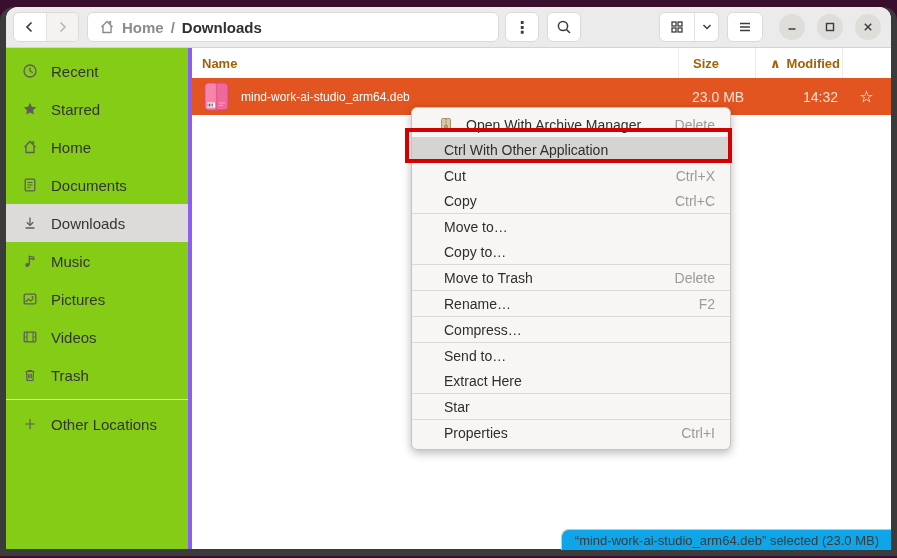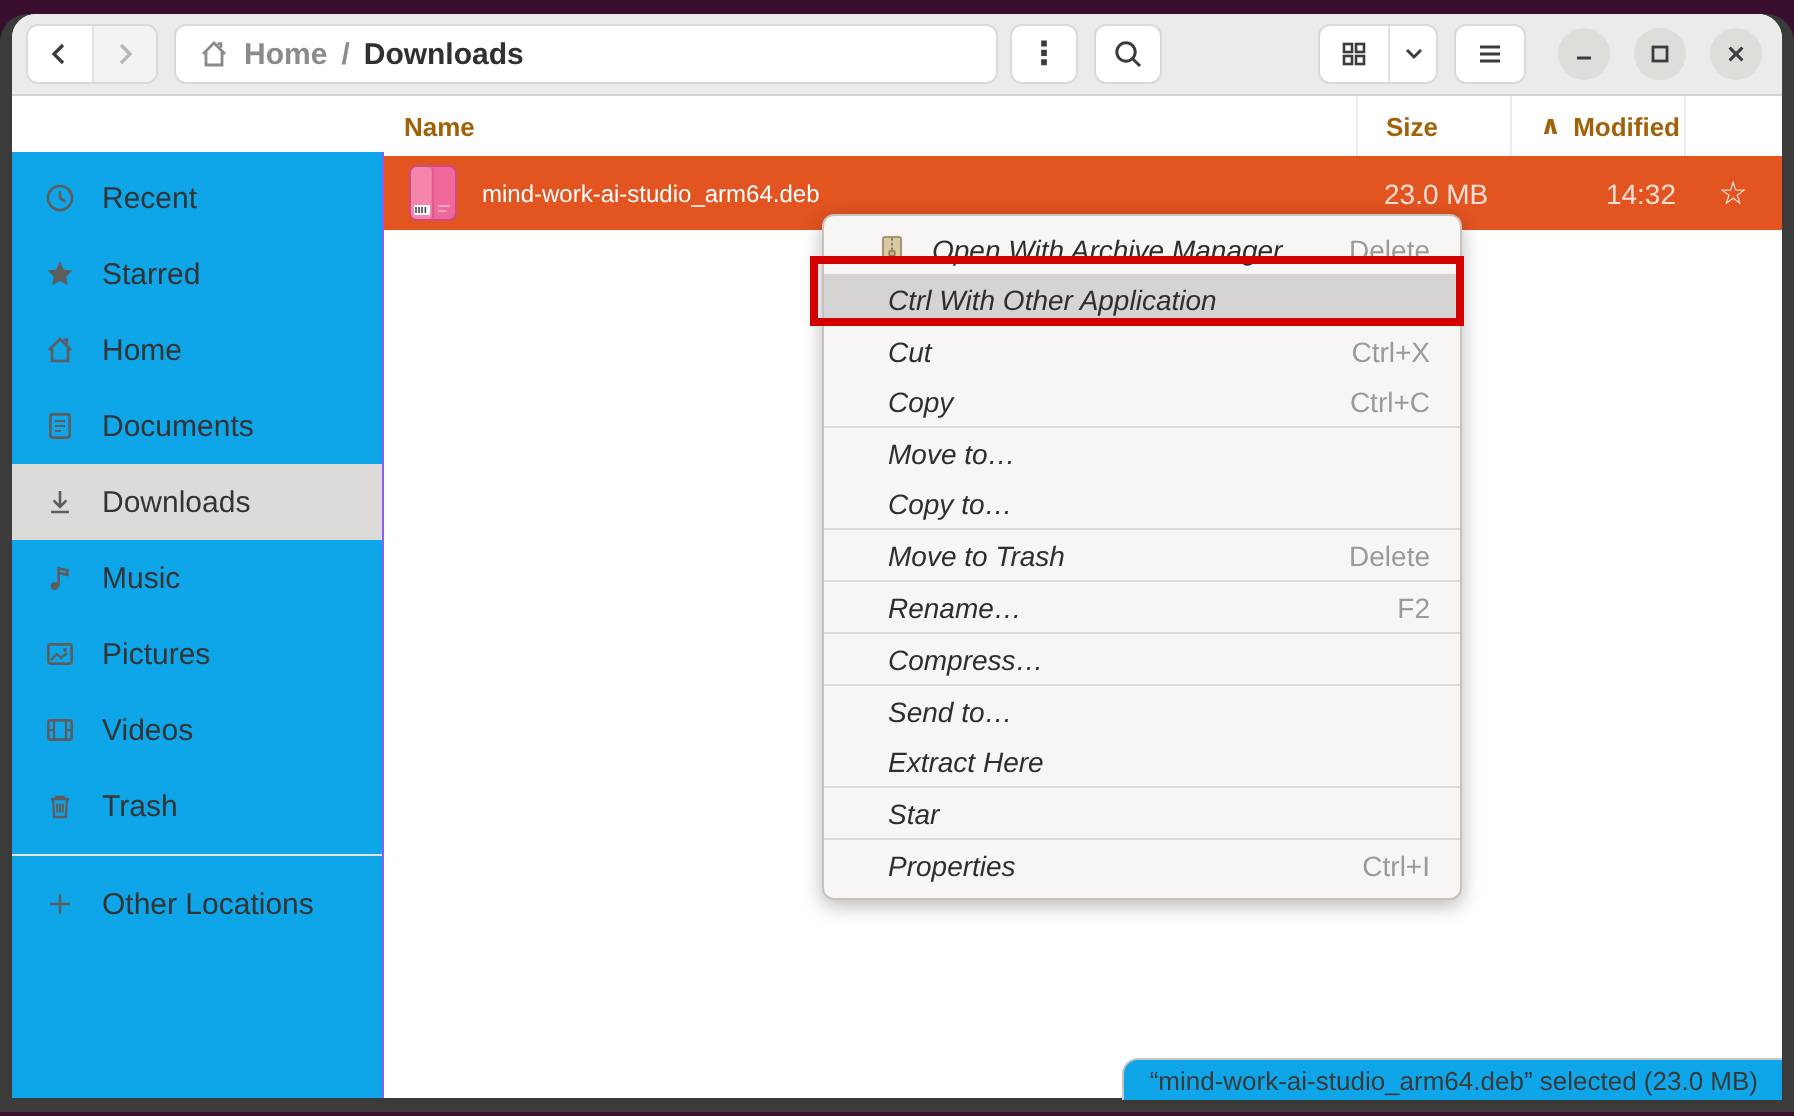--- a/index.html
+++ b/index.html
@@ -47,22 +47,22 @@
   .view-chevron { width:24px; display:flex; align-items:center; justify-content:center; border-left:1px solid #e4e2e0; }
   .hamburger-btn { width:36px; margin-left:8px; }
   .win-controls { display:flex; gap:12px; margin-left:16px; }
   .circle-btn {
     width:26px; height:26px; border-radius:50%; background:#dfddda;
     display:flex; align-items:center; justify-content:center; color:#3c3c3c;
   }
   
   .window-body { flex:1; display:flex; min-height:0; }
   .sidebar {
-    width:186px; background:#0ea5e9; border-right:1px solid #8b5cf6;
-    padding-top:4px; flex:0 0 186px;margin-top:28px;
+    width:186px; background:#84cc16; border-right:4px solid #8b5cf6;
+    padding-top:4px; flex:0 0 186px;
   }
   .side-item {
     height:38px; display:flex; align-items:center; gap:13px;
     padding-left:16px; font-size:15px; color:#343434;
   }
   .side-item.selected { background:#dcdbda; }
   .side-sep { height:1px; background:#e6e4e2; margin:5px 0; }
   .side-icon { width:16px; height:16px; flex:0 0 16px; color:#5d5d5d; display:flex; }
   
   .main { flex:1; background:#ffffff; display:flex; flex-direction:column; position:relative; min-width:0; }
@@ -85,21 +85,21 @@
     padding:4px 0; box-shadow:0 3px 10px rgba(0,0,0,0.28); z-index:50;
     font-size:14px; color:#2f2e2c;
   }
   .menu-item {
     height:25px; display:flex; align-items:center;
     padding:0 15px 0 32px;
   }
   .menu-item.with-icon { padding-left:26px; }
   .menu-item.with-icon .menu-icon { margin-right:12px; display:flex; }
   .menu-item.hovered { background:#d5d4d2; }
-  .menu-label { flex:1; white-space:nowrap;font-style:italic; }
+  .menu-label { flex:1; white-space:nowrap; }
   .menu-shortcut { color:#9b9a98; white-space:nowrap; }
   .menu-sep { height:1px; background:#ddd9d5; }
   
   .annotation-box {
     position:absolute; left:405px; top:128px; width:327px; height:35px;
     border:4px solid #d30000; z-index:60; pointer-events:none;
   }
   
   .status-bar {
     position:absolute; right:6px; bottom:8px; height:21px;

